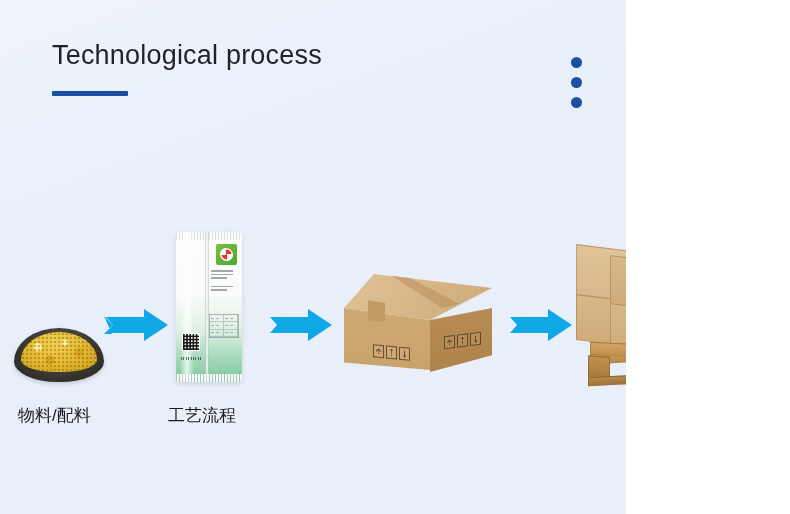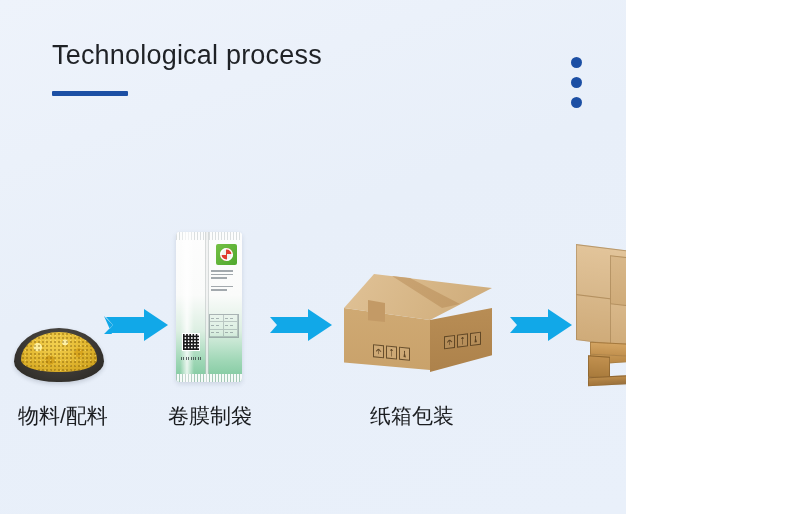--- a/index.html
+++ b/index.html
@@ -82,21 +82,21 @@
     bottom: 0;
   }
   .arrow {
     position: absolute;
   }
   .arrow svg { display: block; }
 
   .caption {
     position: absolute;
     top: 403px;
-    font-size: 21px;
+    font-size: 17px;
     line-height: 26px;
     color: #1b1d20;
     white-space: nowrap;
     font-weight: 400;
   }
 
   
   #stage-granules {
     left: 14px;
     width: 90px;
@@ -542,16 +542,15 @@
         <div class="pal-leg" id="pl-2"></div>
         <div class="pal-leg" id="pl-3"></div>
         <div class="pal-foot"></div>
         <div class="pal-shadow"></div>
       </div>
     </div>
 
   </div>
 
   <div class="caption" style="left:18px;">物料/配料</div>
-  <div class="caption" style="left:168px;">卷膜制袋</div>
-  <div class="caption" style="left:370px;">纸箱包装</div>
+  <div class="caption" style="left:168px;">工艺流程</div>
 
 </div>
 
 </body></html>

